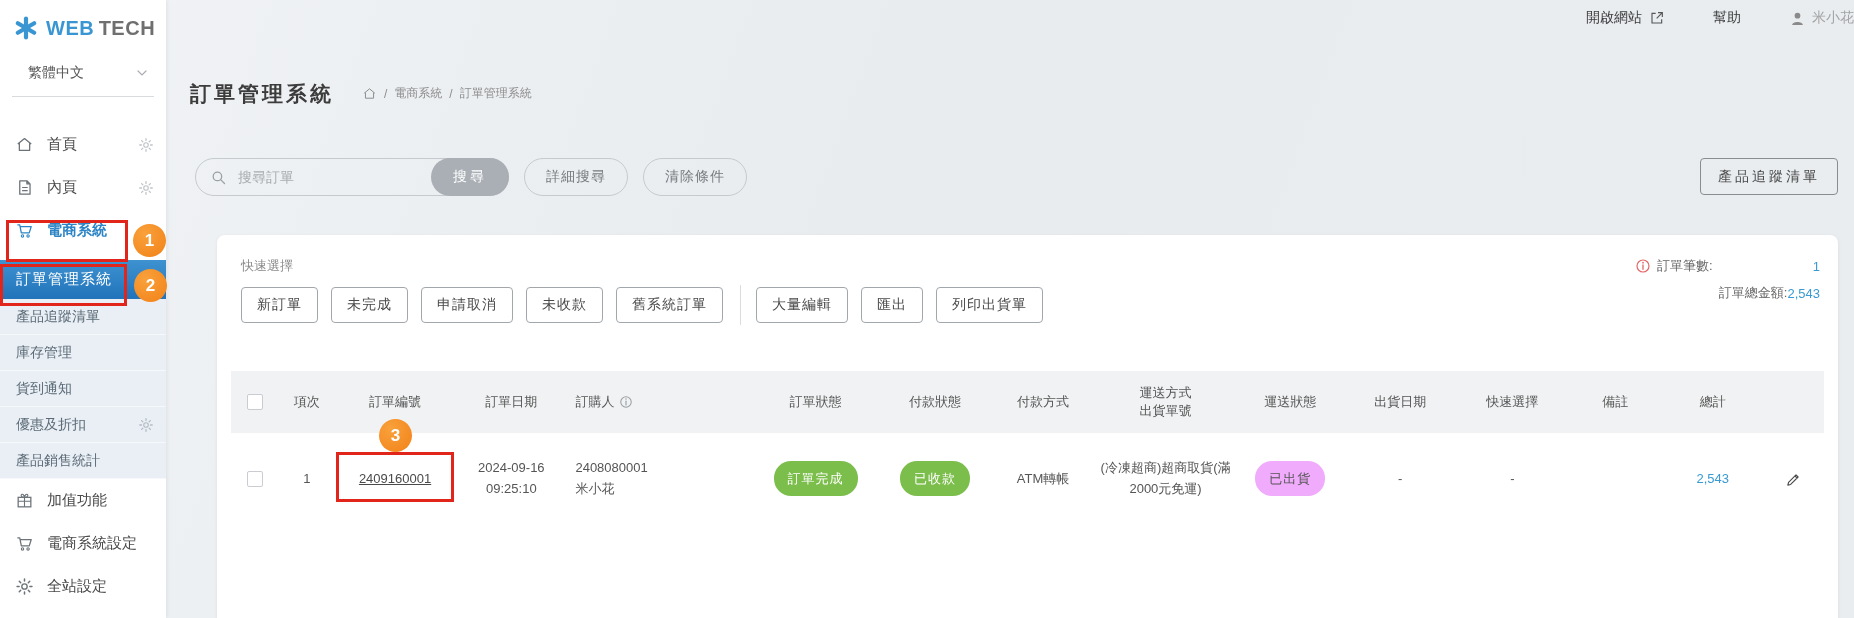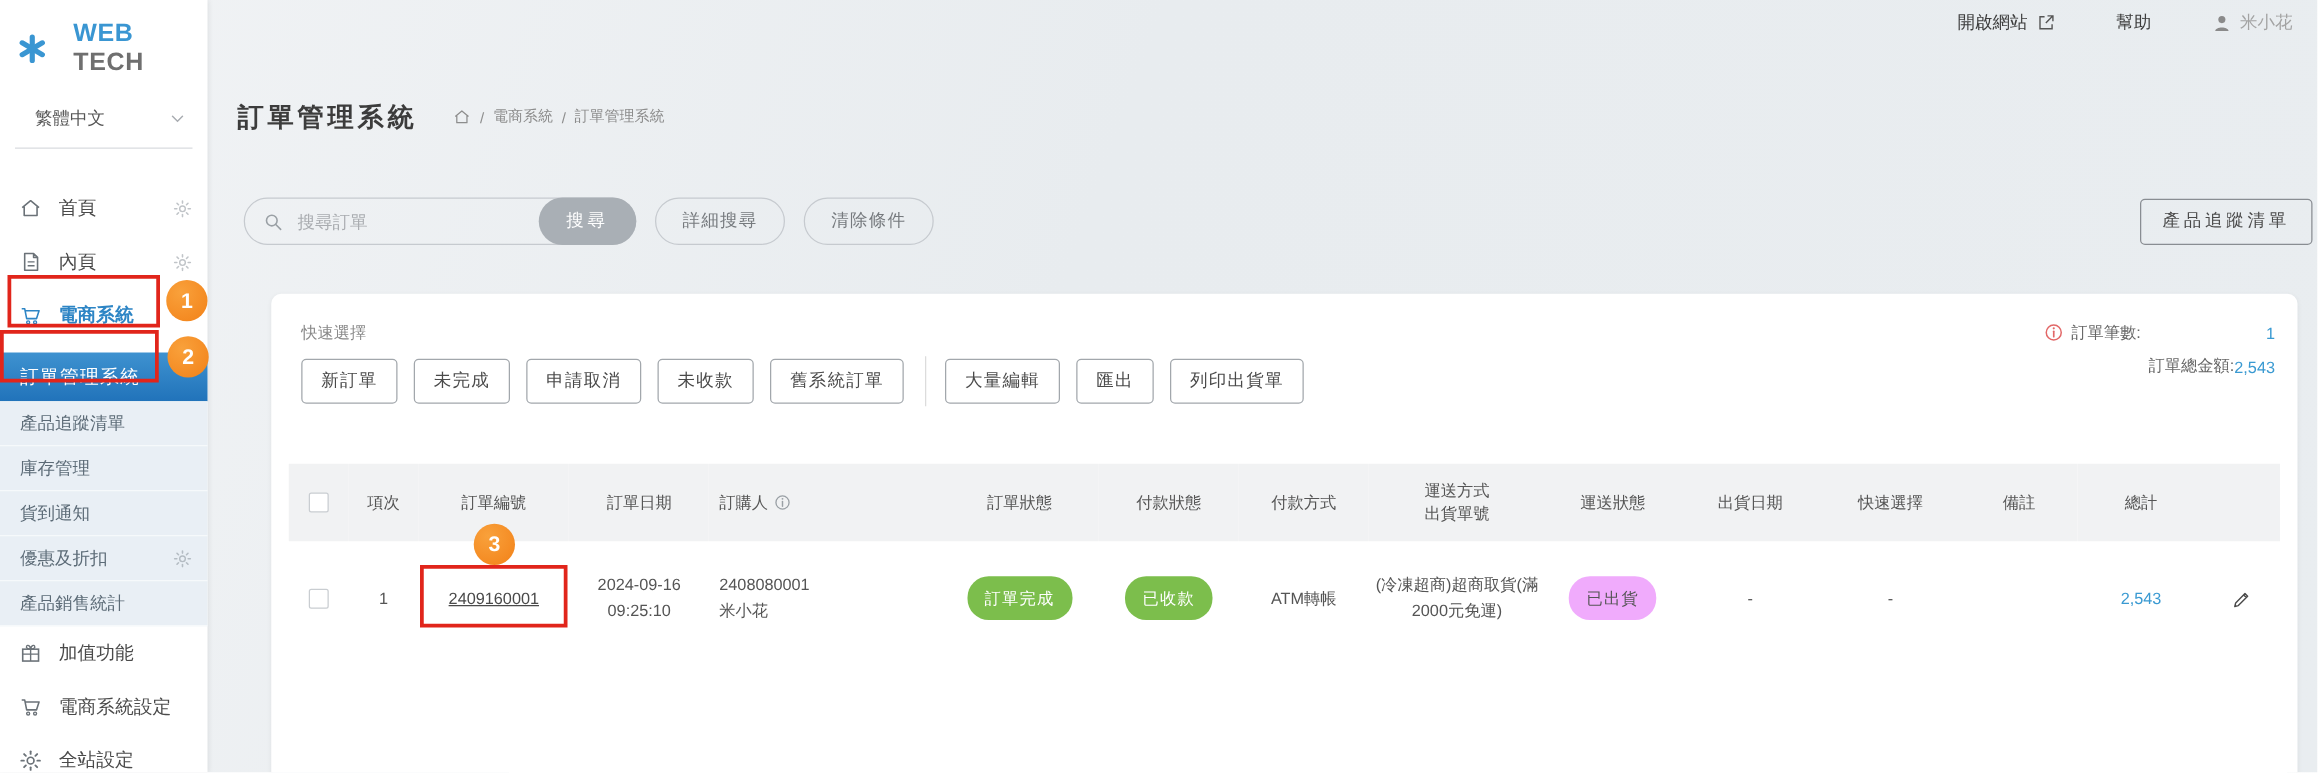--- a/index.html
+++ b/index.html
@@ -3,21 +3,21 @@
 <meta charset="utf-8">
 <style>
   * { box-sizing: border-box; }
   body { margin:0; font-family:"Liberation Sans","DejaVu Sans",sans-serif; }
   .screen { position:relative; width:1854px; height:618px; overflow:hidden;
             background:linear-gradient(110deg,#f1f3f5 0%,#e8ecef 45%,#e9edf0 100%); }
 
   
   .sidebar { position:absolute; left:0; top:0; width:166px; height:618px; background:#ffffff;
              box-shadow:1px 0 4px rgba(0,0,0,.07); z-index:5; }
-  .logo { display:flex; align-items:center; gap:21px; padding:16px 0 0 14px; }
+  .logo { display:flex; align-items:center; gap:8px; padding:16px 0 0 14px; }
   .logo-web { color:#3a96d2; font-weight:bold; font-size:20px; letter-spacing:.5px; }
   .logo-tech { color:#6f6f6f; font-weight:bold; font-size:20px; letter-spacing:.5px; }
   .lang-row { display:flex; align-items:center; justify-content:space-between;
               margin:24px 12px 0 12px; padding:0 4px 14px 16px; color:#555; font-size:14px;
               border-bottom:1px solid #d9dcdf; }
   .nav { margin-top:26px; }
   .nav-item { display:flex; align-items:center; gap:13px; padding:12px 12px 12px 15px;
               font-size:15px; color:#4a4a4a; cursor:pointer; }
   .nav-item .gear-r { margin-left:auto; color:#c0c4c8; }
   .nav-item.blue { color:#2d85c5; }
@@ -25,32 +25,32 @@
                 background:linear-gradient(180deg,#3e92d0,#2173ba); color:#fff; font-size:15px;
                 letter-spacing:1px; cursor:pointer; }
   .subnav { background:#e9eff5; }
   .subnav-item { display:flex; align-items:center; padding:0 12px 0 16px; height:36px;
                  font-size:14px; color:#5c6b77; border-bottom:1px solid #f6f9fb; cursor:pointer; }
   .subnav-item .gear-r { margin-left:auto; color:#b4bcc3; }
   .ic { display:inline-block; vertical-align:middle; color:#6b7278; }
 
   
   .topbar { position:absolute; left:166px; right:0; top:0; height:36px; display:flex;
-            align-items:center; justify-content:flex-end; gap:48px; padding-right:20px;
+            align-items:center; justify-content:flex-end; gap:48px; 
             font-size:14px; color:#3d3d3d; }
   .top-link { display:flex; align-items:center; gap:7px; cursor:pointer; }
   .top-user { display:flex; align-items:center; gap:6px; color:#a3a3a3; cursor:pointer; }
 
   
   .title-row { position:absolute; left:190px; top:80px; display:flex; align-items:baseline; gap:28px; z-index:2;}
   .page-title { font-size:21px; font-weight:bold; color:#3c3c3c; letter-spacing:3px; }
   .breadcrumb { display:flex; align-items:center; gap:7px; font-size:12px; color:#8d8d8d; }
 
   
-  .search-row { position:absolute; left:195px; right:4px; top:158px; display:flex; align-items:center; z-index:2; }
+  .search-row { position:absolute; left:195px; right:16px; top:158px; display:flex; align-items:flex-start; z-index:2; }
   .search-pill { position:relative; width:314px; height:38px; border:1px solid #c6cacf;
                  border-radius:19px; display:flex; align-items:center; padding-left:14px; gap:9px; }
   .search-pill input { border:none; outline:none; background:transparent; font-size:14px;
                        color:#555; width:170px; font-family:inherit; }
   .search-pill input::placeholder { color:#a9acb0; }
   .search-btn { position:absolute; right:-1px; top:-1px; height:38px; width:78px; background:#a9afb5;
                 color:#fff; border:none; border-radius:19px; font-size:14px; letter-spacing:3px;
                 cursor:pointer; font-family:inherit; }
   .pill-btn { height:38px; padding:0 21px; border:1px solid #c6cacf; border-radius:19px;
               background:transparent; color:#767a7e; font-size:14px; margin-left:15px;

